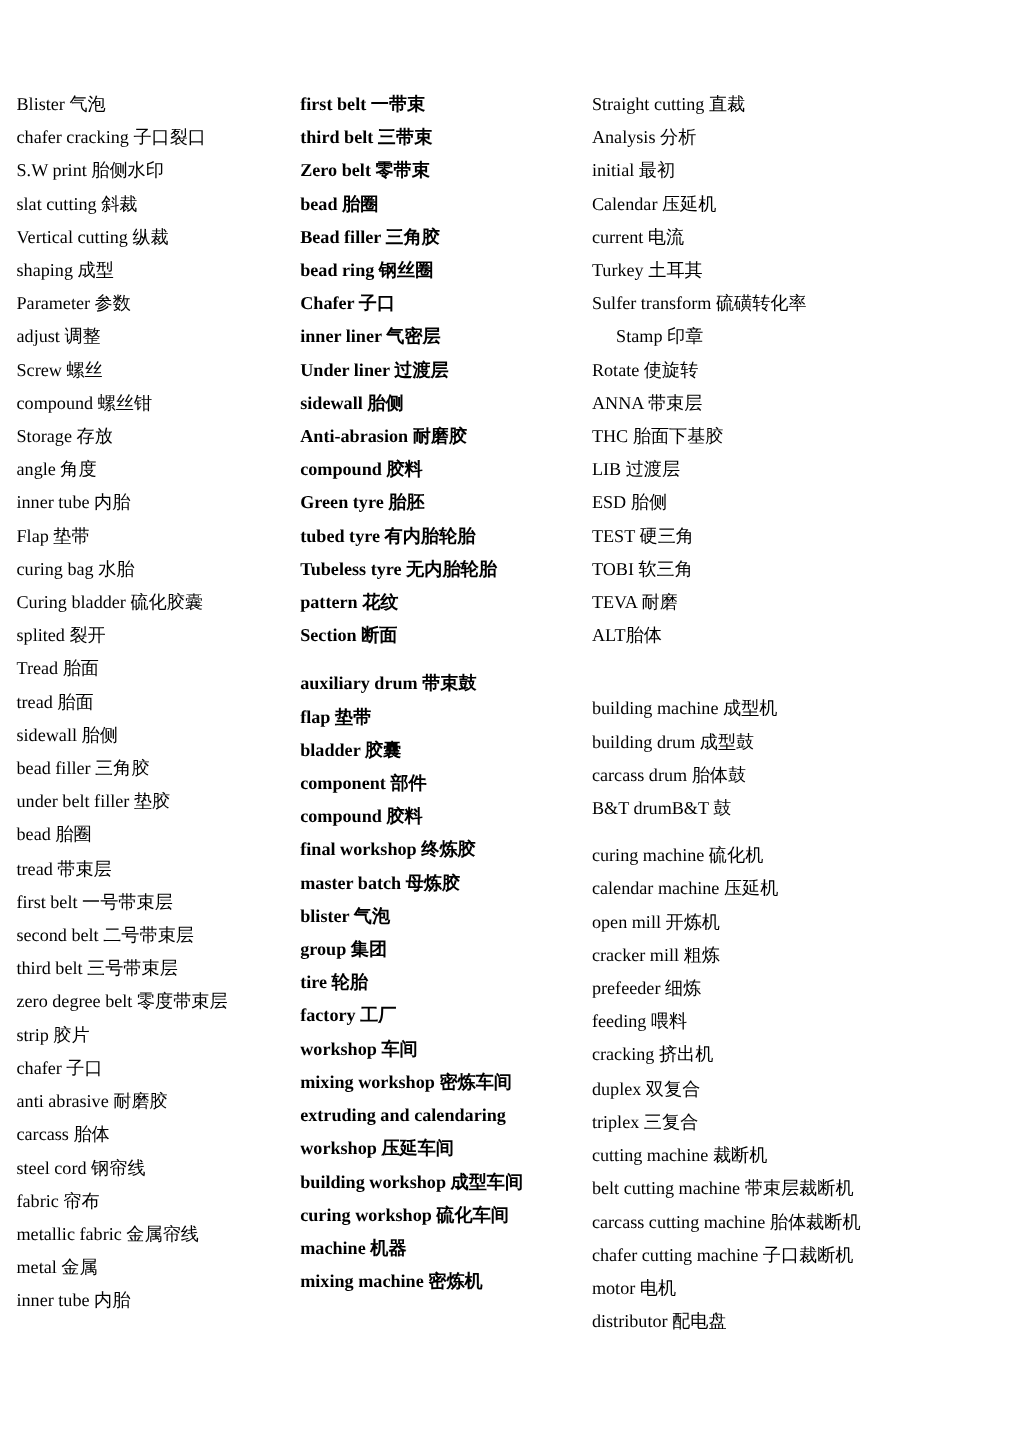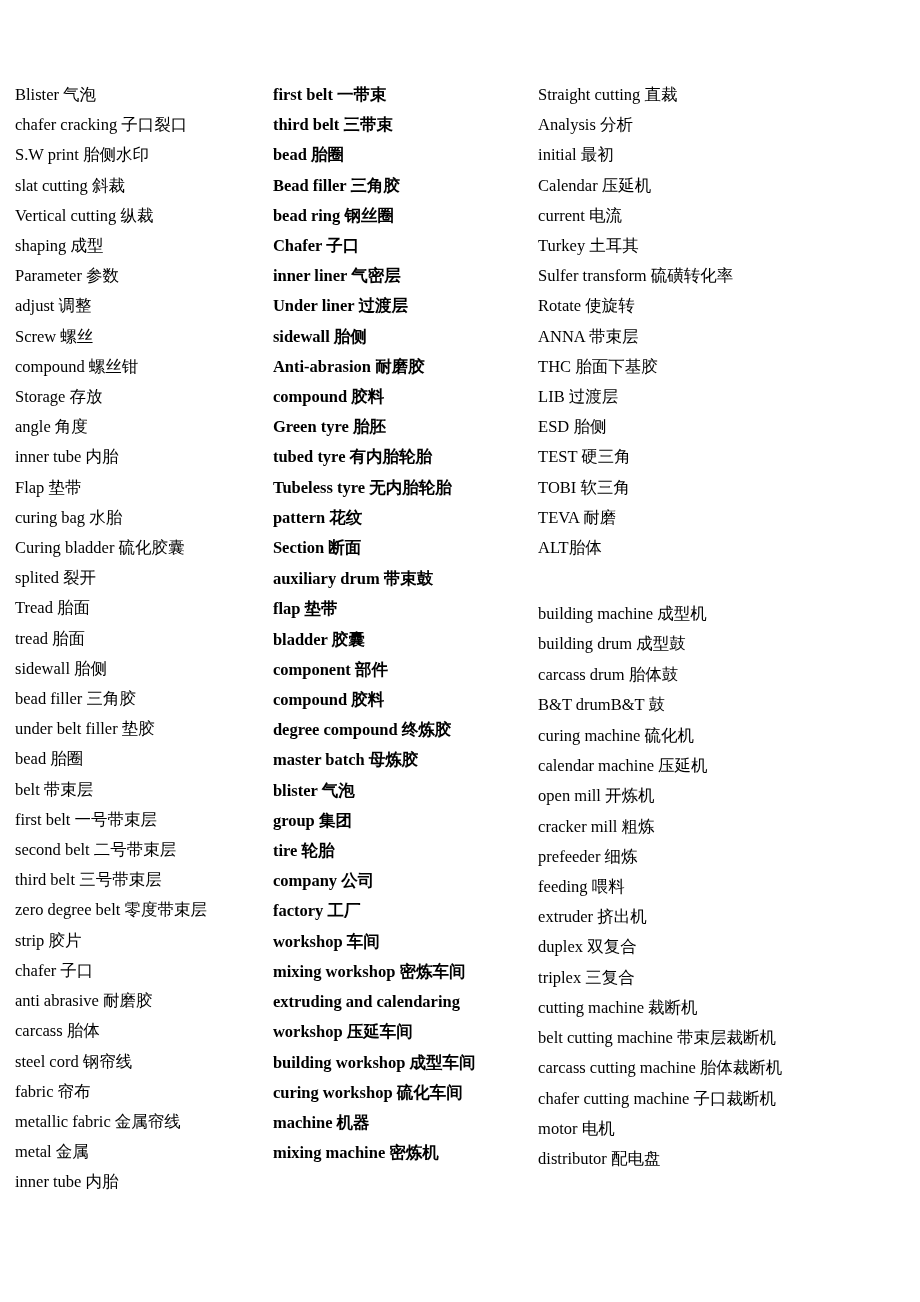--- a/index.html
+++ b/index.html
@@ -39,21 +39,21 @@
     letter-spacing: 0px;
     word-spacing: 0px;
   }
   .entry.wrap {
     line-height: 30.2px;
   }
   .entry.indent {
     padding-left: 22px;
   }
   .entry.gap-before {
-    margin-top: 1px;
+    margin-top: 13px;
   }
   .spacer {
     height: 30.2px;
   }
   .spacer.big {
     height: 36px;
   }
 </style>
 </head>
 <body>
@@ -77,101 +77,102 @@
         <div class="entry">Flap 垫带</div>
         <div class="entry">curing bag 水胎</div>
         <div class="entry">Curing bladder 硫化胶囊</div>
         <div class="entry">splited 裂开</div>
         <div class="entry">Tread 胎面</div>
         <div class="entry">tread 胎面</div>
         <div class="entry">sidewall 胎侧</div>
         <div class="entry">bead filler 三角胶</div>
         <div class="entry">under belt filler 垫胶</div>
         <div class="entry">bead 胎圈</div>
-        <div class="entry">belt 带束层</div>
+        <div class="entry">tread 带束层</div>
         <div class="entry">first belt 一号带束层</div>
         <div class="entry">second belt 二号带束层</div>
         <div class="entry">third belt 三号带束层</div>
         <div class="entry">zero degree belt 零度带束层</div>
         <div class="entry">strip 胶片</div>
         <div class="entry">chafer 子口</div>
         <div class="entry">anti abrasive 耐磨胶</div>
         <div class="entry">carcass 胎体</div>
         <div class="entry">steel cord 钢帘线</div>
         <div class="entry">fabric 帘布</div>
         <div class="entry">metallic fabric 金属帘线</div>
         <div class="entry">metal 金属</div>
         <div class="entry">inner tube 内胎</div>
       </div>
     <div class="column col-2">
         <div class="entry">first belt 一带束</div>
         <div class="entry">third belt 三带束</div>
+        <div class="entry">Zero belt 零带束</div>
         <div class="entry">bead 胎圈</div>
         <div class="entry">Bead filler 三角胶</div>
         <div class="entry">bead ring 钢丝圈</div>
         <div class="entry">Chafer 子口</div>
         <div class="entry">inner liner 气密层</div>
         <div class="entry">Under liner 过渡层</div>
         <div class="entry">sidewall 胎侧</div>
         <div class="entry">Anti-abrasion 耐磨胶</div>
         <div class="entry">compound 胶料</div>
         <div class="entry">Green tyre 胎胚</div>
         <div class="entry">tubed tyre 有内胎轮胎</div>
         <div class="entry">Tubeless tyre 无内胎轮胎</div>
         <div class="entry">pattern 花纹</div>
         <div class="entry">Section 断面</div>
         <div class="entry gap-before">auxiliary drum 带束鼓</div>
         <div class="entry">flap 垫带</div>
         <div class="entry">bladder 胶囊</div>
         <div class="entry">component 部件</div>
         <div class="entry">compound 胶料</div>
-        <div class="entry">degree compound 终炼胶</div>
+        <div class="entry">final workshop 终炼胶</div>
         <div class="entry">master batch 母炼胶</div>
         <div class="entry">blister 气泡</div>
         <div class="entry">group 集团</div>
         <div class="entry">tire 轮胎</div>
-        <div class="entry">company 公司</div>
         <div class="entry">factory 工厂</div>
         <div class="entry">workshop 车间</div>
         <div class="entry">mixing workshop 密炼车间</div>
         <div class="entry wrap">extruding and calendaring workshop 压延车间</div>
         <div class="entry">building workshop 成型车间</div>
         <div class="entry">curing workshop 硫化车间</div>
         <div class="entry">machine 机器</div>
         <div class="entry">mixing machine 密炼机</div>
       </div>
     <div class="column col-3">
         <div class="entry">Straight cutting 直裁</div>
         <div class="entry">Analysis 分析</div>
         <div class="entry">initial 最初</div>
         <div class="entry">Calendar 压延机</div>
         <div class="entry">current 电流</div>
         <div class="entry">Turkey 土耳其</div>
         <div class="entry">Sulfer transform 硫磺转化率</div>
+        <div class="entry indent">Stamp 印章</div>
         <div class="entry">Rotate 使旋转</div>
         <div class="entry">ANNA 带束层</div>
         <div class="entry">THC 胎面下基胶</div>
         <div class="entry">LIB 过渡层</div>
         <div class="entry">ESD 胎侧</div>
         <div class="entry">TEST 硬三角</div>
         <div class="entry">TOBI 软三角</div>
         <div class="entry">TEVA 耐磨</div>
         <div class="entry">ALT胎体</div>
         <div class="spacer big"></div>
         <div class="entry">building machine 成型机</div>
         <div class="entry">building drum 成型鼓</div>
         <div class="entry">carcass drum 胎体鼓</div>
         <div class="entry">B&amp;T drumB&amp;T 鼓</div>
         <div class="entry gap-before">curing machine 硫化机</div>
         <div class="entry">calendar machine 压延机</div>
         <div class="entry">open mill 开炼机</div>
         <div class="entry">cracker mill 粗炼</div>
         <div class="entry">prefeeder 细炼</div>
         <div class="entry">feeding 喂料</div>
-        <div class="entry">extruder 挤出机</div>
+        <div class="entry">cracking 挤出机</div>
         <div class="entry">duplex 双复合</div>
         <div class="entry">triplex 三复合</div>
         <div class="entry">cutting machine 裁断机</div>
         <div class="entry">belt cutting machine 带束层裁断机</div>
         <div class="entry">carcass cutting machine 胎体裁断机</div>
         <div class="entry">chafer cutting machine 子口裁断机</div>
         <div class="entry">motor 电机</div>
         <div class="entry">distributor 配电盘</div>
       </div>
   </div>

